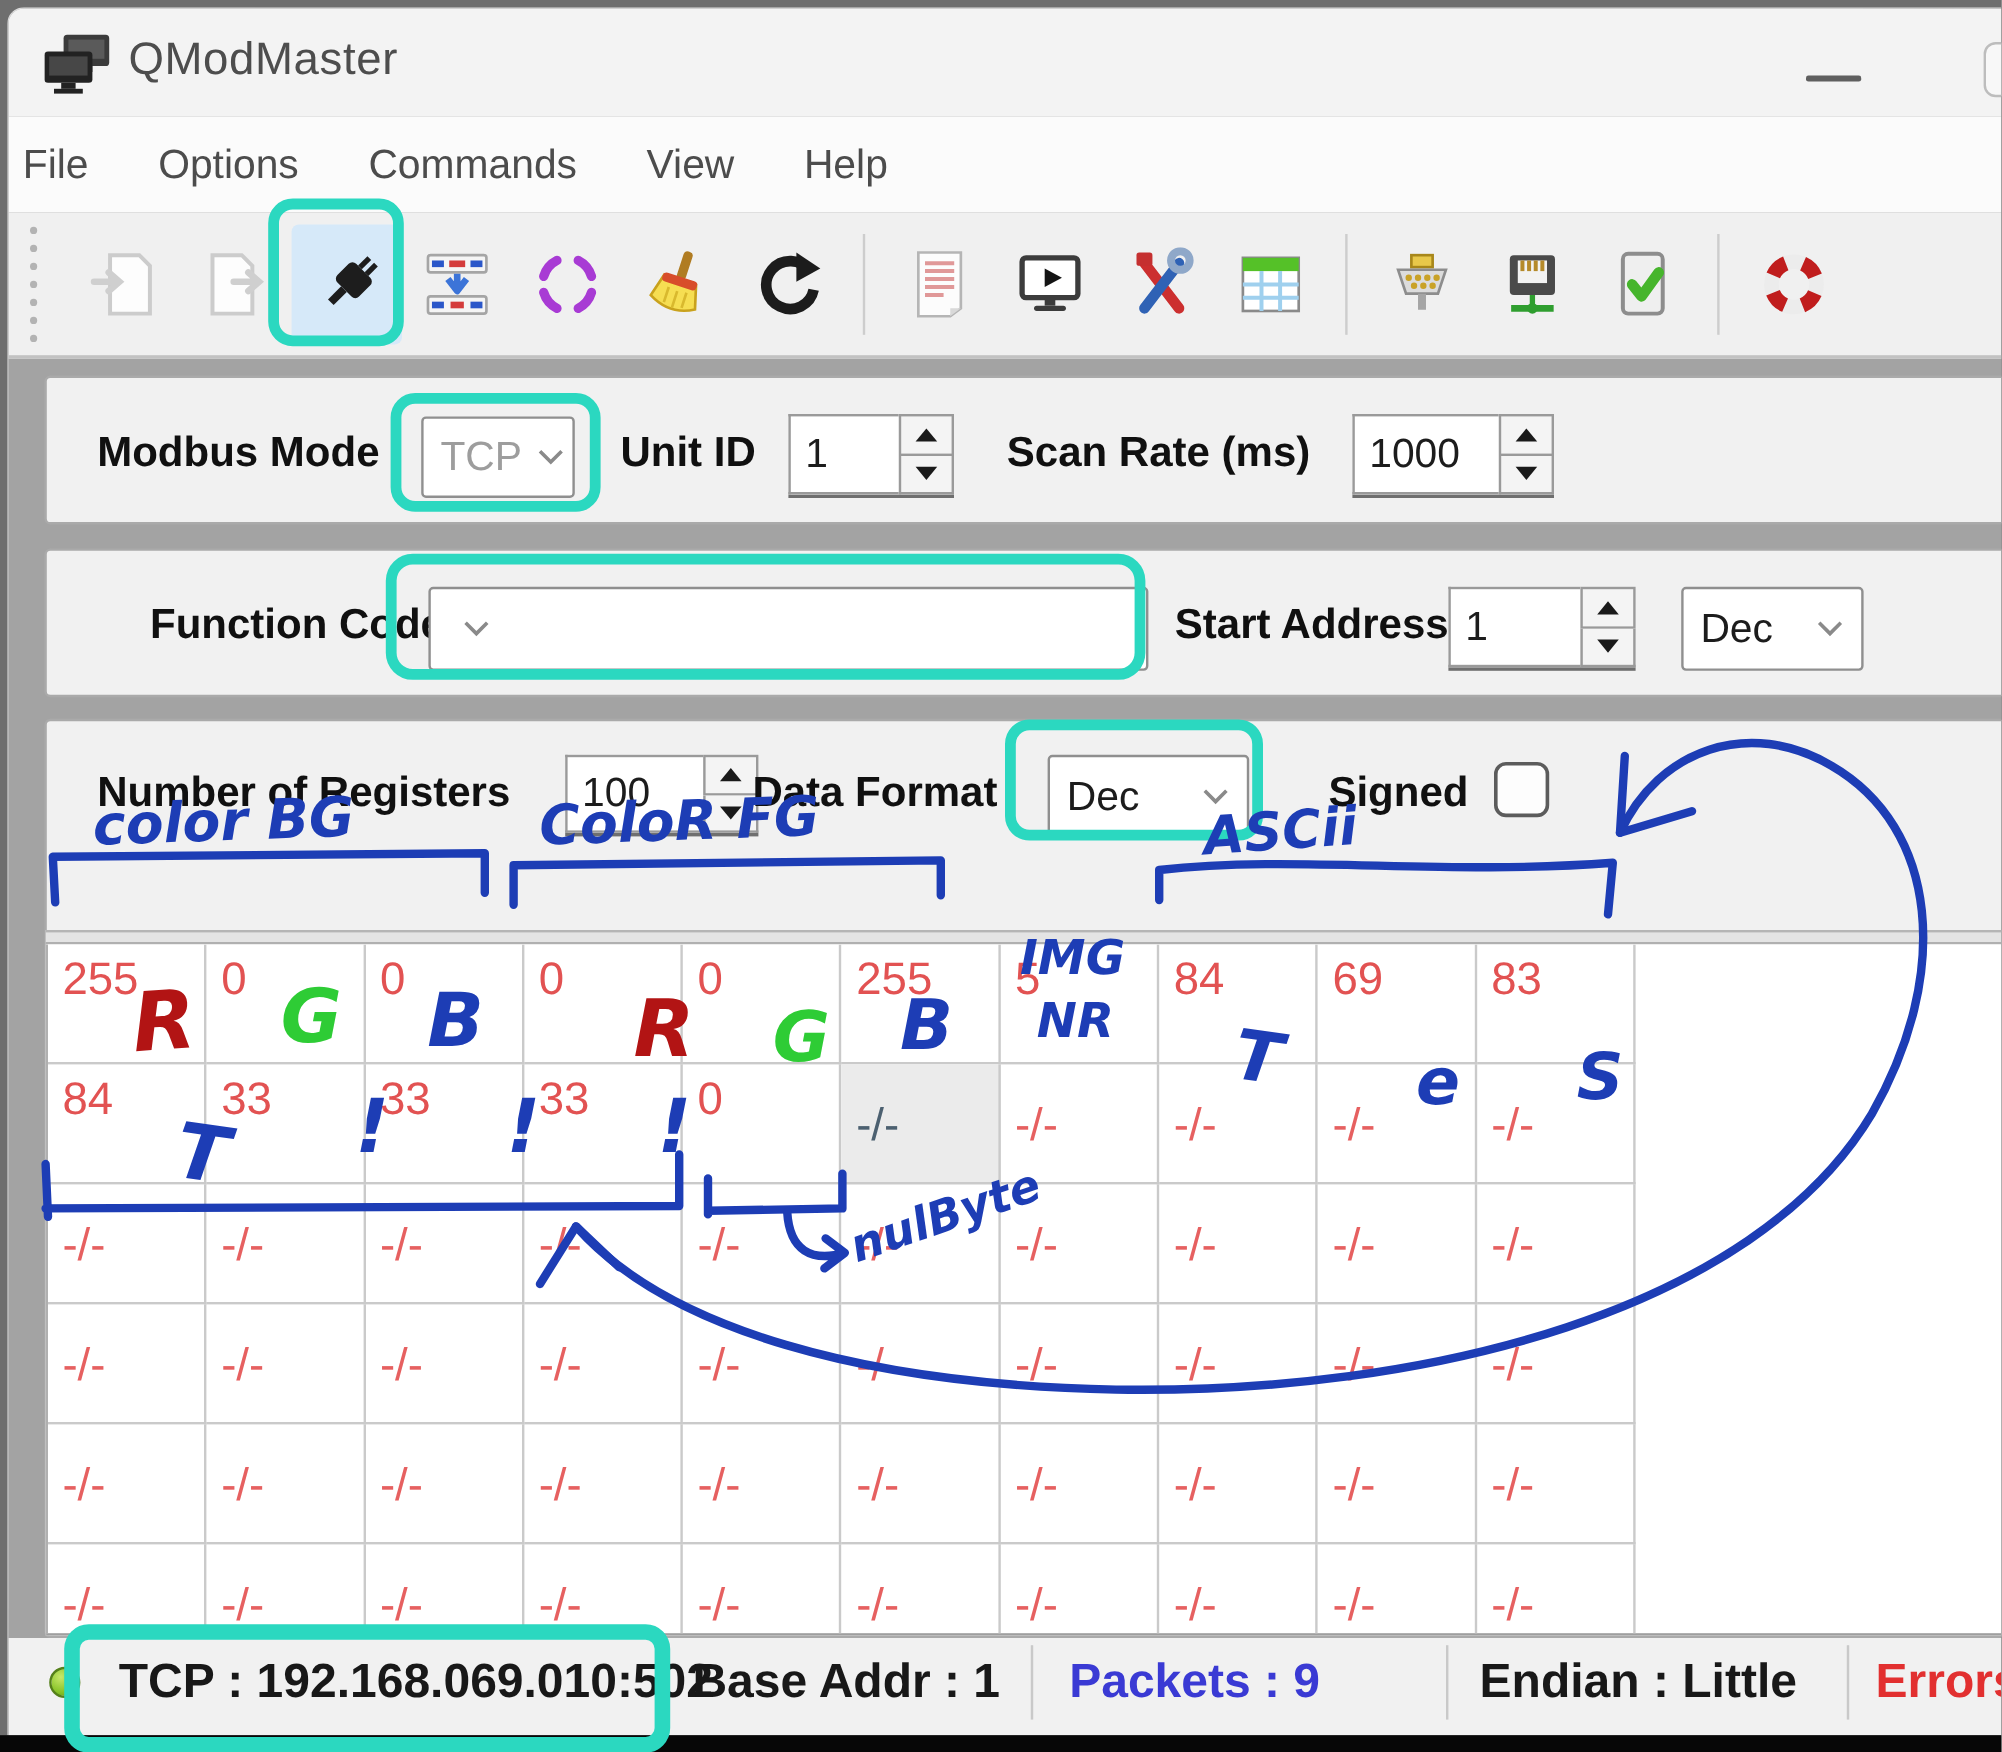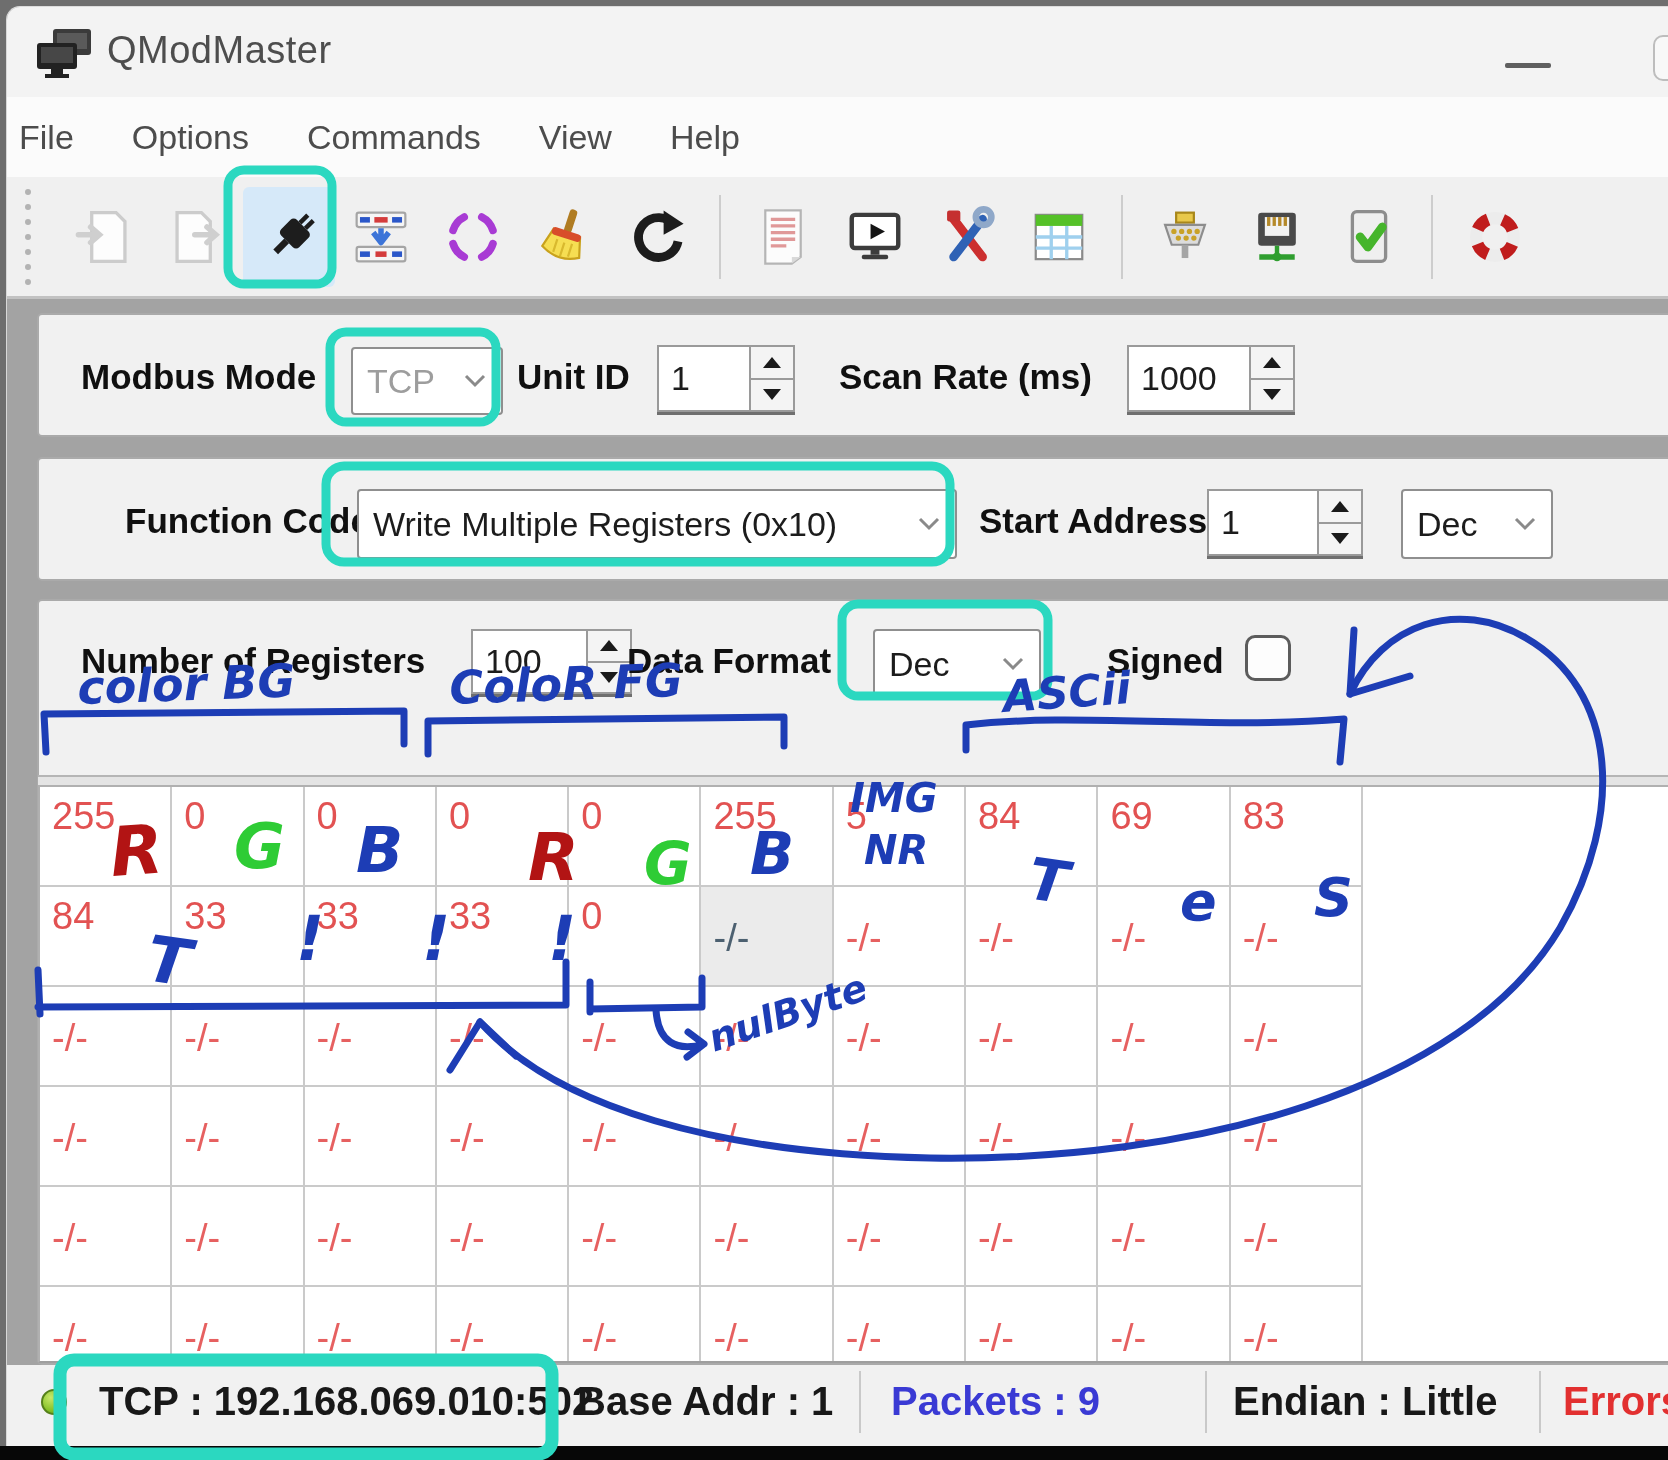--- a/index.html
+++ b/index.html
@@ -271,21 +271,21 @@
     <div class="tbtn">
       <svg viewBox="0 0 56 56">
         <circle cx="28" cy="28" r="17" fill="none" stroke="#ececec" stroke-width="11"></circle>
         <circle cx="28" cy="28" r="17" fill="none" stroke="#c01d1d" stroke-width="11" stroke-dasharray="13.3 13.3" transform="rotate(23 28 28)"></circle>
       </svg>
     </div>
   </div>
 
   <div class="group" id="group1">
     <div class="glabel" style="left:42px; top:42px;">Modbus Mode</div>
-    <div class="combo disabled" style="left:312px; top:32px; width:152px; height:68px;">
+    <div class="combo disabled" style="left:312px; top:32px; width:128px; height:68px;">
       <span class="cval">TCP</span>
       <svg class="chev" viewBox="0 0 24 16">
             <polyline points="3,3 12,12 21,3" stroke="#b5b5b5"></polyline>
           </svg>
     </div>
     <div class="glabel" style="left:478px; top:42px;">Unit ID</div>
     <div class="spin" style="left:618px; top:30px; height:70px;">
       <div class="sval" style="width:92px;">1</div>
       <div class="sbtns">
         <div class="sb">
@@ -306,21 +306,20 @@
         <div class="sb">
               <span class="tri-dn"></span>
             </div>
       </div>
     </div>
   </div>
 
   <div class="group" id="group2">
     <div class="glabel" style="left:42px; top:42px;margin-left:44px;">Function Code</div>
     <div class="combo" style="left:318px; top:30px; width:600px; height:70px;">
-      <span class="cval">Write Multiple Registers (0x10)</span>
       <svg class="chev" viewBox="0 0 24 16">
             <polyline points="3,3 12,12 21,3"></polyline>
           </svg>
     </div>
     <div class="glabel" style="left:940px; top:42px;">Start Address</div>
     <div class="spin" style="left:1168px; top:30px; height:70px;">
       <div class="sval" style="width:110px;">1</div>
       <div class="sbtns">
         <div class="sb">
               <span class="tri-up"></span>

